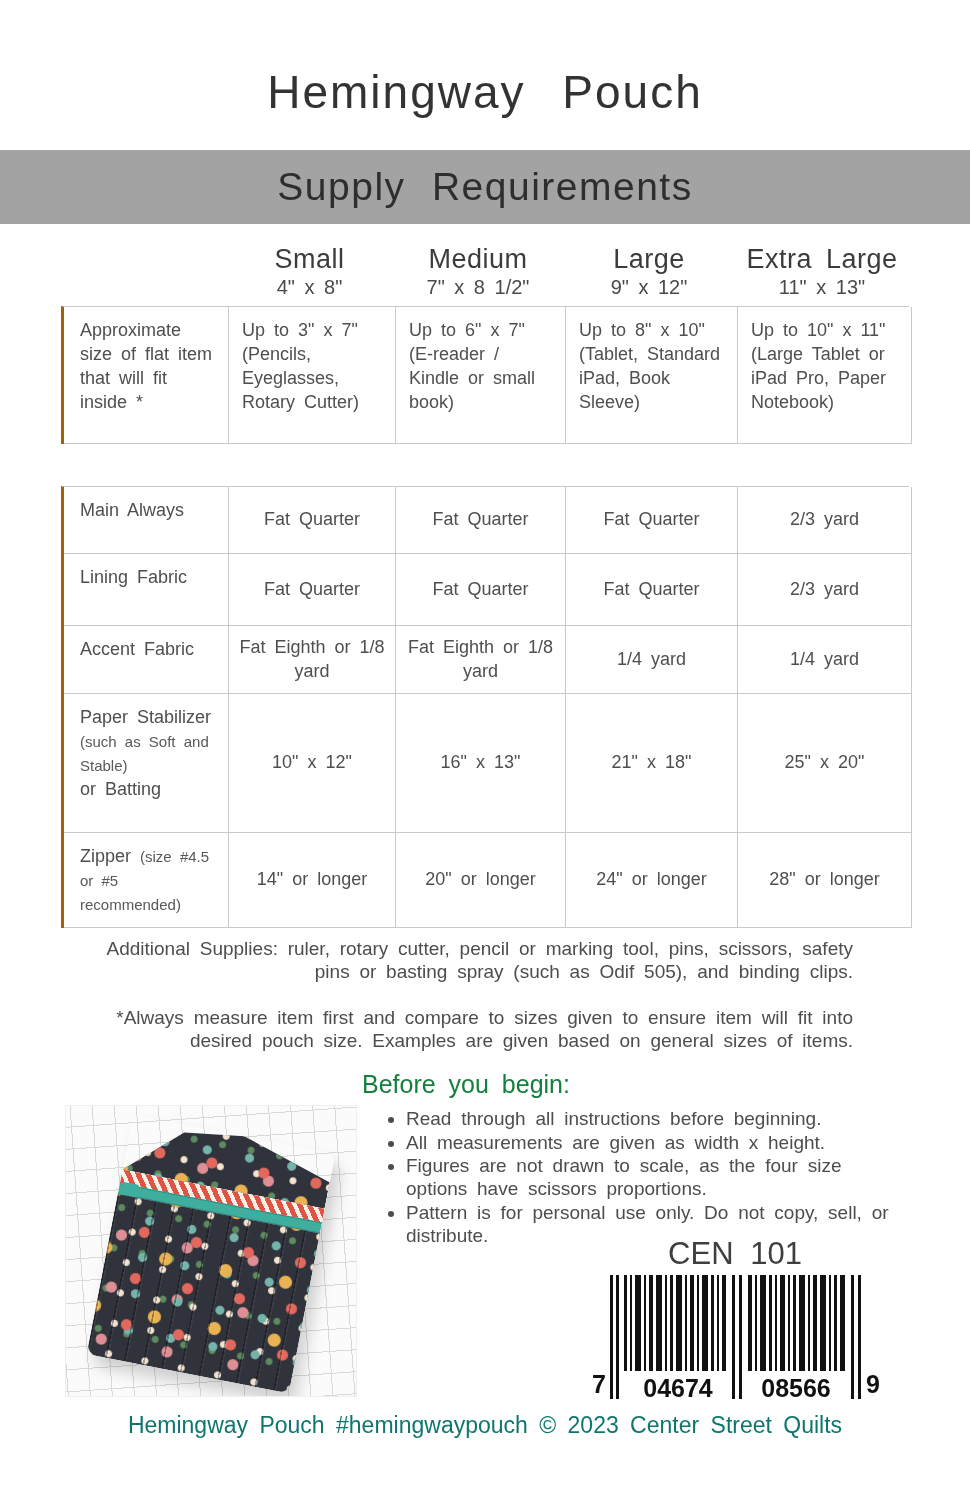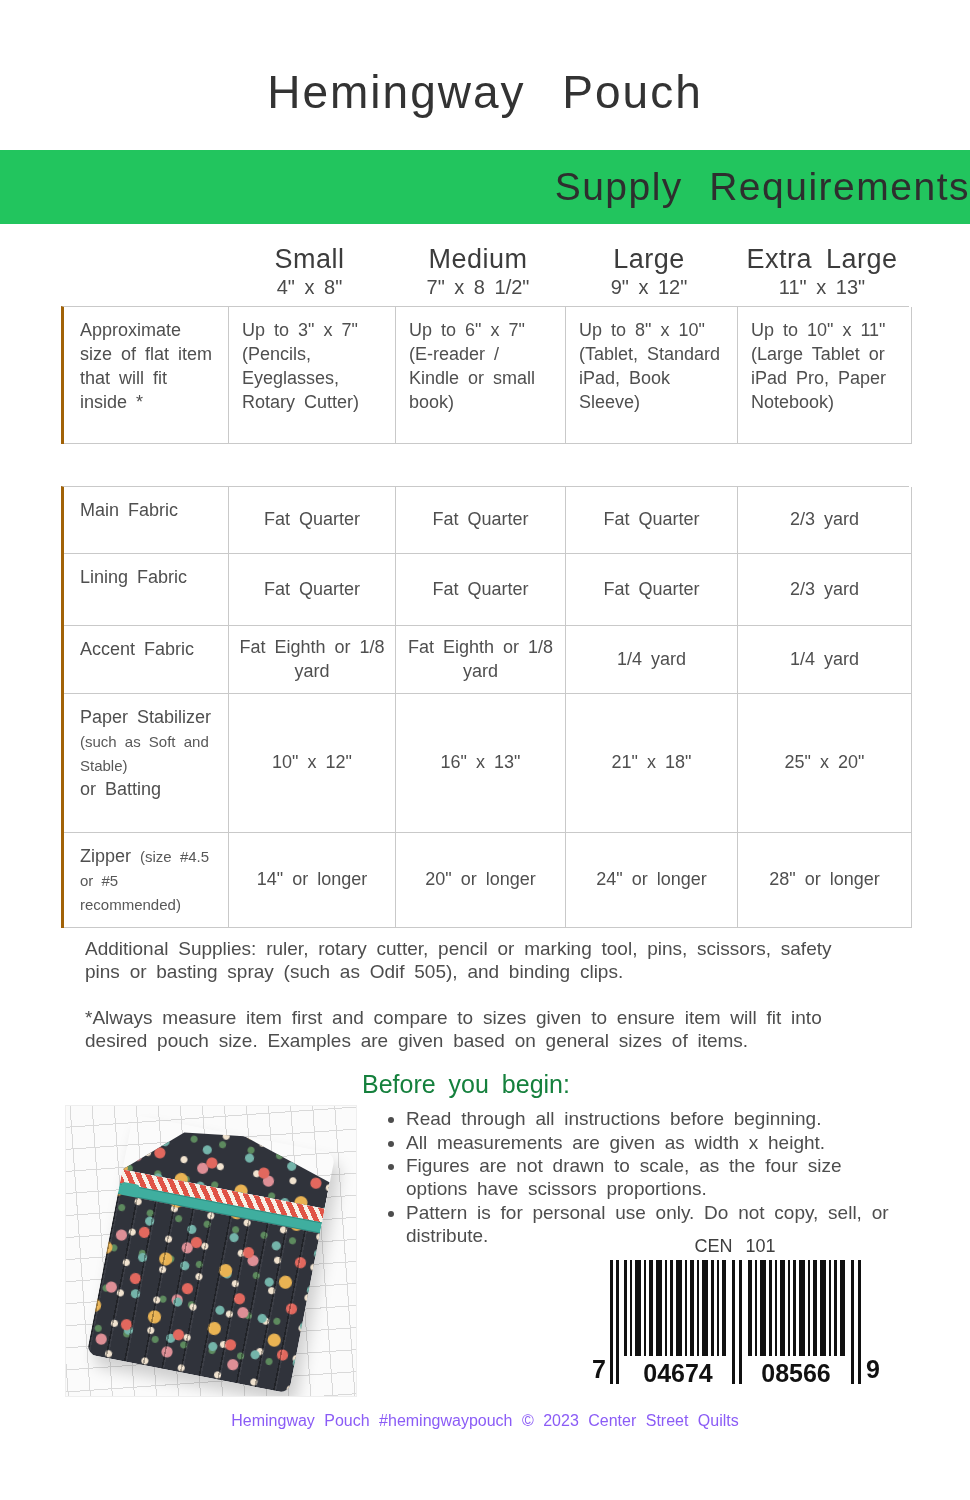--- a/index.html
+++ b/index.html
@@ -9,22 +9,22 @@
     font-family:"Liberation Sans", sans-serif;
     color:#4f4f4f; overflow:hidden;
   }
   
   .page-title {
     margin-top:68px; text-align:center;
     font-size:46px; font-weight:400; color:#333;
     letter-spacing:2px; word-spacing:22px; line-height:1.05;
   }
   .banner {
-    margin-top:34px; height:74px; background:#22c55e;
-    display:flex; align-items:center; justify-content:flex-end;
+    margin-top:34px; height:74px; background:#a3a3a3;
+    display:flex; align-items:center; justify-content:center;
   }
   .banner span {
     font-size:39px; font-weight:400; color:#2e2e2e;
     letter-spacing:1.5px; word-spacing:14px;
   }
   
   .grid5 { display:grid; grid-template-columns:165px 167px 170px 172px 174px; }
   .size-headers { margin:20px 0 6px 61px; width:848px; }
   .size-col { text-align:center; }
   .size-name { font-size:27px; color:#3c3c3c; letter-spacing:0.5px; word-spacing:6px; line-height:1.15; }
@@ -48,21 +48,21 @@
   .row-accent-fabric .tcell { min-height:68px; }
   .row-foam .tcell          { min-height:139px; }
   .row-zipper .tcell        { min-height:93px; }
   .label-cell .lbl-main { display:inline; }
   .label-cell .lbl-note { display:inline; font-size:15px; color:#585858; }
   .label-cell .lbl-main2 { display:block; }
   .label-inner { max-width:132px; display:block; }
   
   .note-par {
     margin-left:85px; width:768px; font-size:19px; line-height:23.5px;
-    word-spacing:4.5px; color:#4d4d4d;
+    word-spacing:4.5px; color:#4d4d4d;text-align:right;
   }
   .note-1 { margin-top:9px; }
   .note-2 { margin-top:22px; }
   
   .photo {
     position:absolute; left:65px; top:1105px; width:292px; height:292px;
     overflow:hidden; background:#fbfbfb; border:1px solid #efefef;
   }
   .mat {
     position:absolute; inset:-30px;
@@ -106,26 +106,26 @@
   }
   .pbody::after {
     content:""; position:absolute; inset:0;
     background:repeating-linear-gradient(90deg, rgba(0,0,0,0.32) 0 1.5px, rgba(255,255,255,0.05) 1.5px 3px, transparent 3px 19px);
   }
   .begin { position:absolute; left:362px; top:1070px; width:530px; }
   .begin-heading { font-size:25px; font-weight:400; color:#15803d; word-spacing:6px; }
   .begin ul { margin:8px 0 0 8px; padding-left:36px; list-style:disc; }
   .begin li { font-size:19px; line-height:23px; word-spacing:4.5px; color:#4d4d4d; margin-bottom:0.5px; }
   .product { position:absolute; left:585px; top:1236px; width:300px; text-align:center; }
-  .product-code { font-size:18px; color:#3f3f3f; word-spacing:8px; }
+  .product-code { font-size:31px; color:#3f3f3f; word-spacing:8px; }
   .barcode { margin-top:3px; }
   .barcode text { font-family:"Liberation Sans", sans-serif; font-weight:bold; fill:#111; font-size:25px; }
   .page-footer {
     position:absolute; left:0; top:1412px; width:100%; text-align:center;
-    font-size:16px; color:#8b5cf6; word-spacing:5px;
+    font-size:23px; color:#0f766e; word-spacing:5px;
   }
 </style>
 </head>
 <body>
 
 <h1 class="page-title">Hemingway Pouch</h1>
 
 <div class="banner">
   <span>Supply Requirements</span>
 </div>
@@ -155,21 +155,21 @@
   <div class="tcell value-cell">Up to 3" x 7" (Pencils, Eyeglasses, Rotary Cutter)</div>
   <div class="tcell value-cell">Up to 6" x 7" (E-reader / Kindle or small book)</div>
   <div class="tcell value-cell">Up to 8" x 10" (Tablet, Standard iPad, Book Sleeve)</div>
   <div class="tcell value-cell">Up to 10" x 11" (Large Tablet or iPad Pro, Paper Notebook)</div>
 </div>
 
 <div class="table supply-table">
 
   <div class="grid5 row-main-fabric">
     <div class="tcell label-cell">
-      <span class="label-inner"><span class="lbl-main">Main Fabric</span> <span class="lbl-note"></span><span class="lbl-main2"></span></span>
+      <span class="label-inner"><span class="lbl-main">Main Always</span> <span class="lbl-note"></span><span class="lbl-main2"></span></span>
     </div>
     <div class="tcell value-cell">Fat Quarter</div>
     <div class="tcell value-cell">Fat Quarter</div>
     <div class="tcell value-cell">Fat Quarter</div>
     <div class="tcell value-cell">2/3 yard</div>
   </div>
 
   <div class="grid5 row-lining-fabric">
     <div class="tcell label-cell">
       <span class="label-inner"><span class="lbl-main">Lining Fabric</span> <span class="lbl-note"></span><span class="lbl-main2"></span></span>

